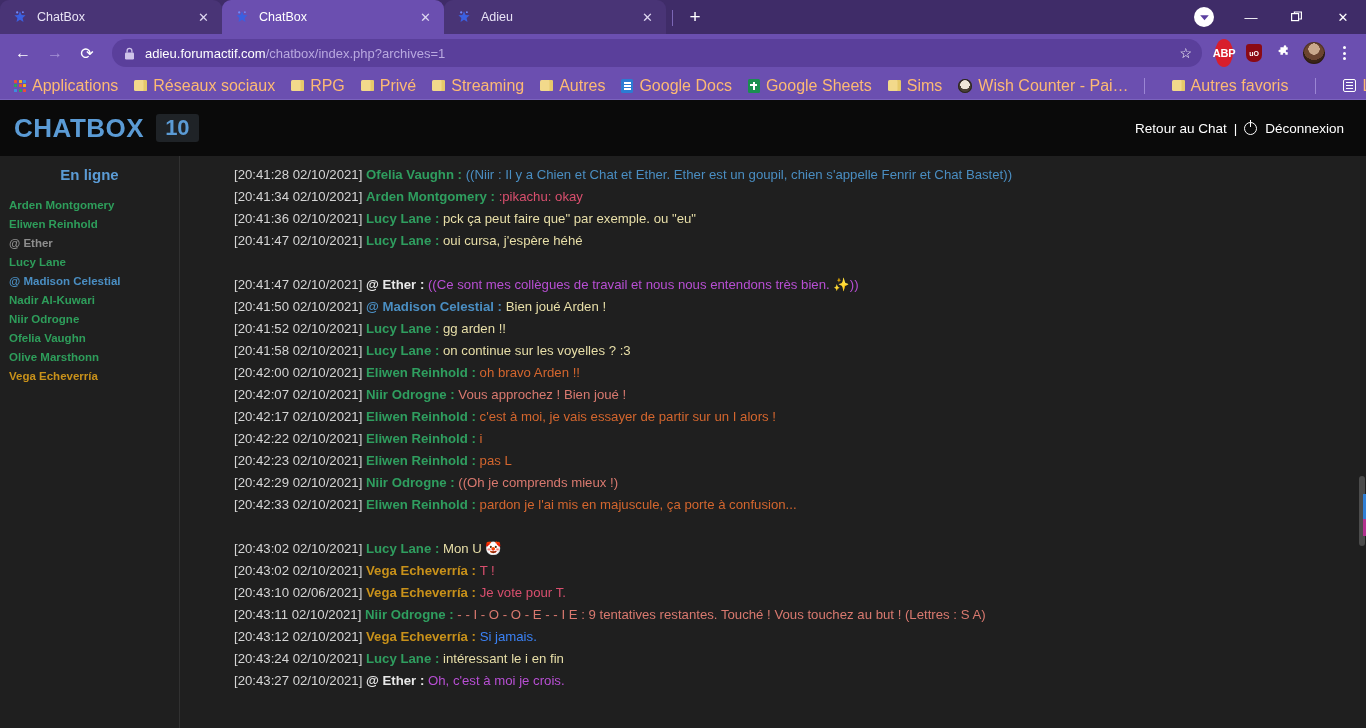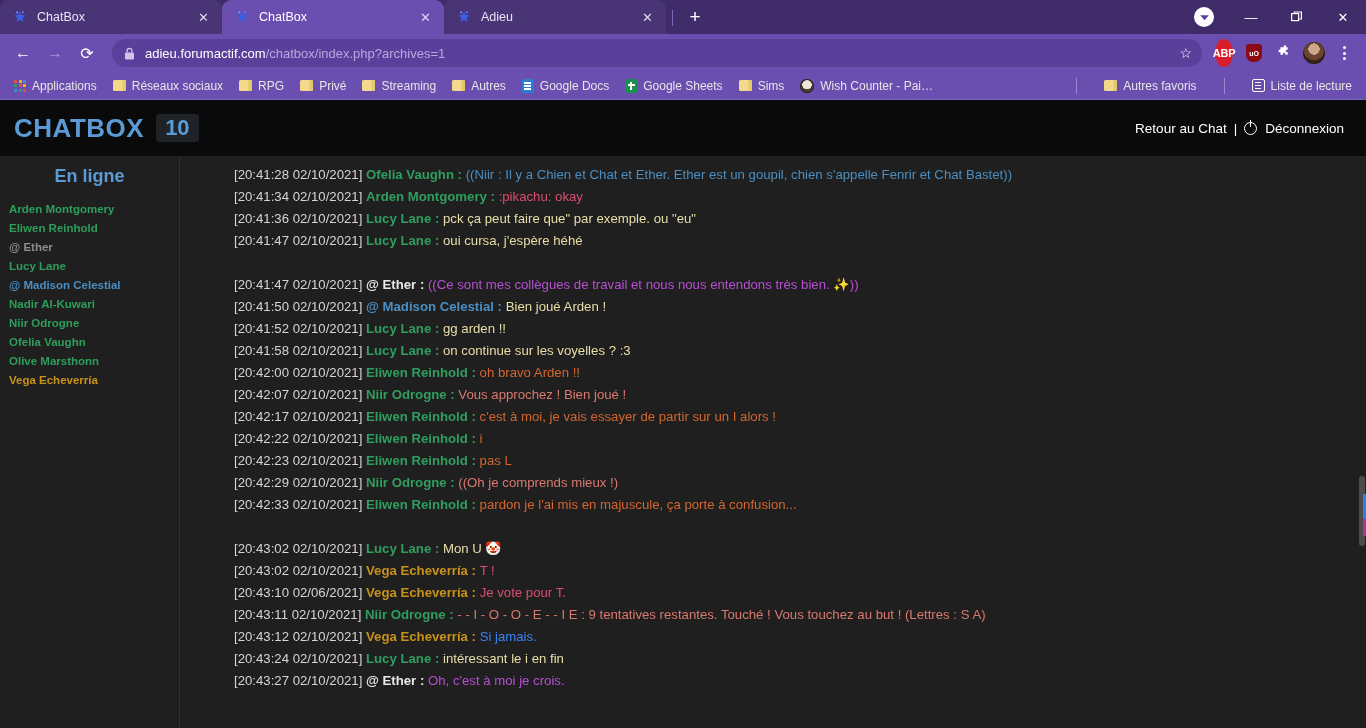--- a/index.html
+++ b/index.html
@@ -99,21 +99,21 @@
   .kebab { display:flex; flex-direction:column; gap:2.5px; align-items:center; }
   .kebab i { width:3px;height:3px;border-radius:50%;background:#fff;display:block; }
 
   .bookmarks {
     height: 28px; background: #6b4fb0; display: flex; align-items: center;
     padding: 0 6px; gap: 0; flex: 0 0 28px; font-size: 12px; color: #ffffff;
     border-bottom: 1px solid #7b63bd;
   }
   .bm { display: flex; align-items: center; gap: 6px; padding: 3px 8px;
         border-radius: 4px; white-space: nowrap; }
-  .bm-label { font-size: 12px; color:#e5e5e5; }
+  .bm-label { font-size: 16px; color:#fdba74; }
   .folder-ico {
     width: 13px; height: 11px; background: #f2d98b; border-radius: 1.5px;
     position: relative; flex: 0 0 13px;
     box-shadow: inset -4px 0 0 -0.5px #e6c96a;
   }
   .apps-ico { display:grid; grid-template-columns:repeat(3,3px);
     grid-template-rows:repeat(3,3px); gap:1.5px; flex:0 0 auto; }
   .apps-ico i { width:3px;height:3px;border-radius:0.5px;display:block; }
   .gdoc-ico { width:12px;height:14px;background:#2b7cd3;border-radius:1.5px;
     flex:0 0 12px; position:relative; }
@@ -162,21 +162,21 @@
   .logout-ico::after{content:"";position:absolute;left:4.5px;top:-3px;width:1.6px;height:7px;
     background:#ffffff;}
 
   .cb-body { flex: 1 1 auto; display: flex; min-height: 0; background: #1f1f1f; }
 
   .online-panel {
     width: 180px; flex: 0 0 180px; background: #1f1f1f;
     border-right: 1px solid #313131; padding: 10px 0 0 0; overflow: hidden;
   }
   .online-title {
-    text-align: center; font-size: 18px; font-weight: bold;
+    text-align: center; font-size: 15px; font-weight: bold;
     color: #5b9bd5; margin-bottom: 12px;
   }
   .online-user {
     font-size: 11.5px; font-weight: bold; padding: 3.5px 0 3.5px 9px;
     white-space: nowrap;
   }
 
   .chat-scroll {
     flex: 1 1 auto; background: #1f1f1f; overflow: hidden;
     position: relative; padding: 8px 0 0 0;

